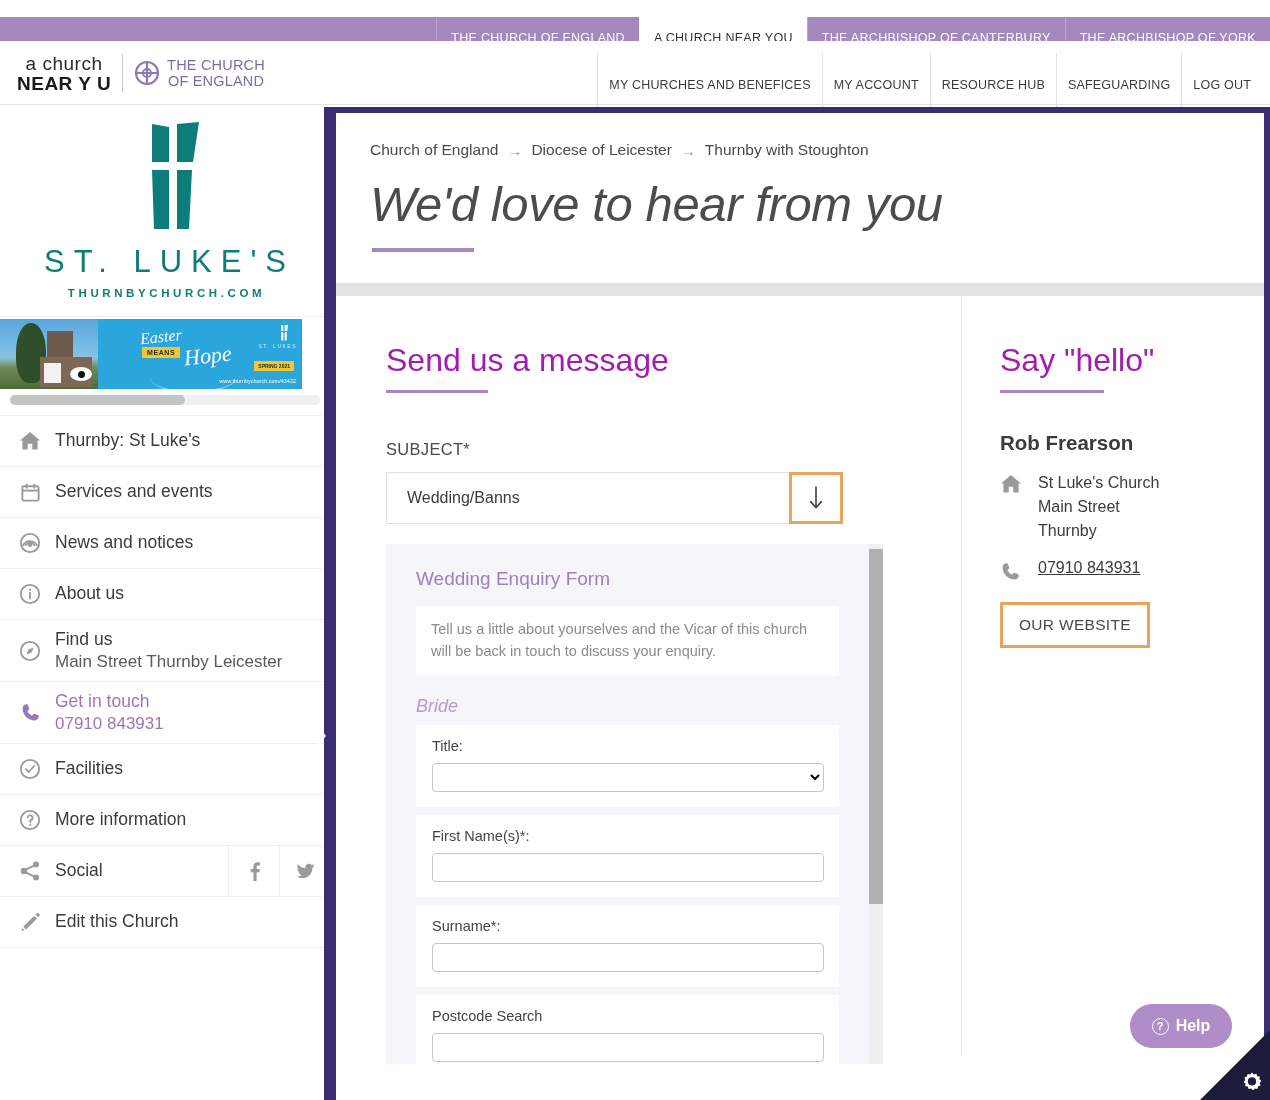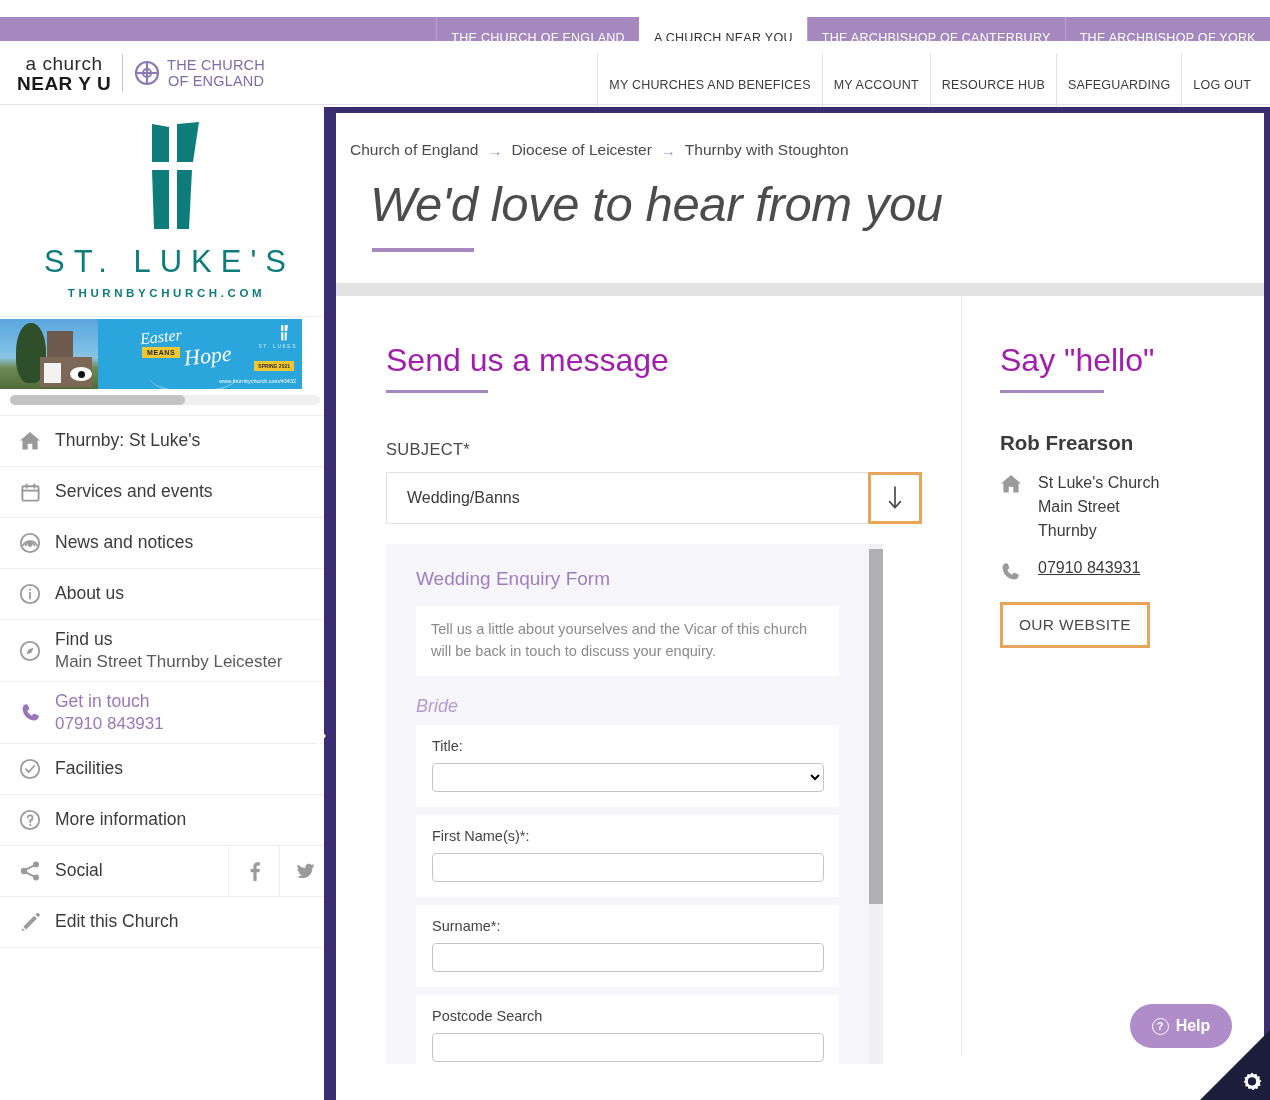--- a/index.html
+++ b/index.html
@@ -190,21 +190,21 @@
     border-left: 9px solid #ffffff;
     cursor: pointer;
   }
 
   
   .content {
     position: absolute; left: 336px; top: 113px; width: 928px; height: 987px;
     background: #ffffff; overflow: hidden;
   }
   .crumbs {
-    padding: 28px 0 0 14px; font-size: 15.5px; color: #4a4a4a;
+    padding: 28px 0 0 34px; font-size: 15.5px; color: #4a4a4a;
     display: flex; align-items: center; gap: 9px;
   }
   .crumbs a { color: #4a4a4a; text-decoration: none; cursor: pointer; }
   .crumb-arrow { color: #a488be; font-size: 15px; }
   .page-title {
     margin: 20px 0 0 34px;
     font-size: 49px; font-weight: 400; color: #4c4c4c; letter-spacing: -.4px;
     line-height: 1.05;
     font-style: italic;
   }
@@ -215,21 +215,21 @@
   .col-left { width: 626px; border-right: 1px solid #e8e8e8; padding: 48px 0 0 50px; }
   .col-right { flex: 1; padding: 48px 0 0 38px; }
 
   .sec-title { font-size: 32px; font-weight: 400; color: #a21caf; line-height: 1; }
   .sec-rule { width: 102px; height: 3px; background: #a488be; margin-top: 14px; }
   .sec-rule.short { width: 104px; }
 
   .field-label {
     margin-top: 47px; font-size: 16.5px; color: #4a4a4a; letter-spacing: .3px;
   }
-  .select-row { margin-top: 13px; display: flex; width: 536px; height: 52px; }
+  .select-row { margin-top: 13px; display: flex; width: 457px; height: 52px; }
   .select-box {
     flex: 1; border: 1px solid #e0e0e0; background: #ffffff;
     display: flex; align-items: center; padding-left: 20px;
     font-size: 16px; color: #3b3b3b; cursor: pointer;
   }
   .select-arrow {
     width: 54px; border: 3px solid #e8a459; background: #ffffff;
     display: flex; align-items: center; justify-content: center;
     margin-left: -1px; cursor: pointer;
   }

